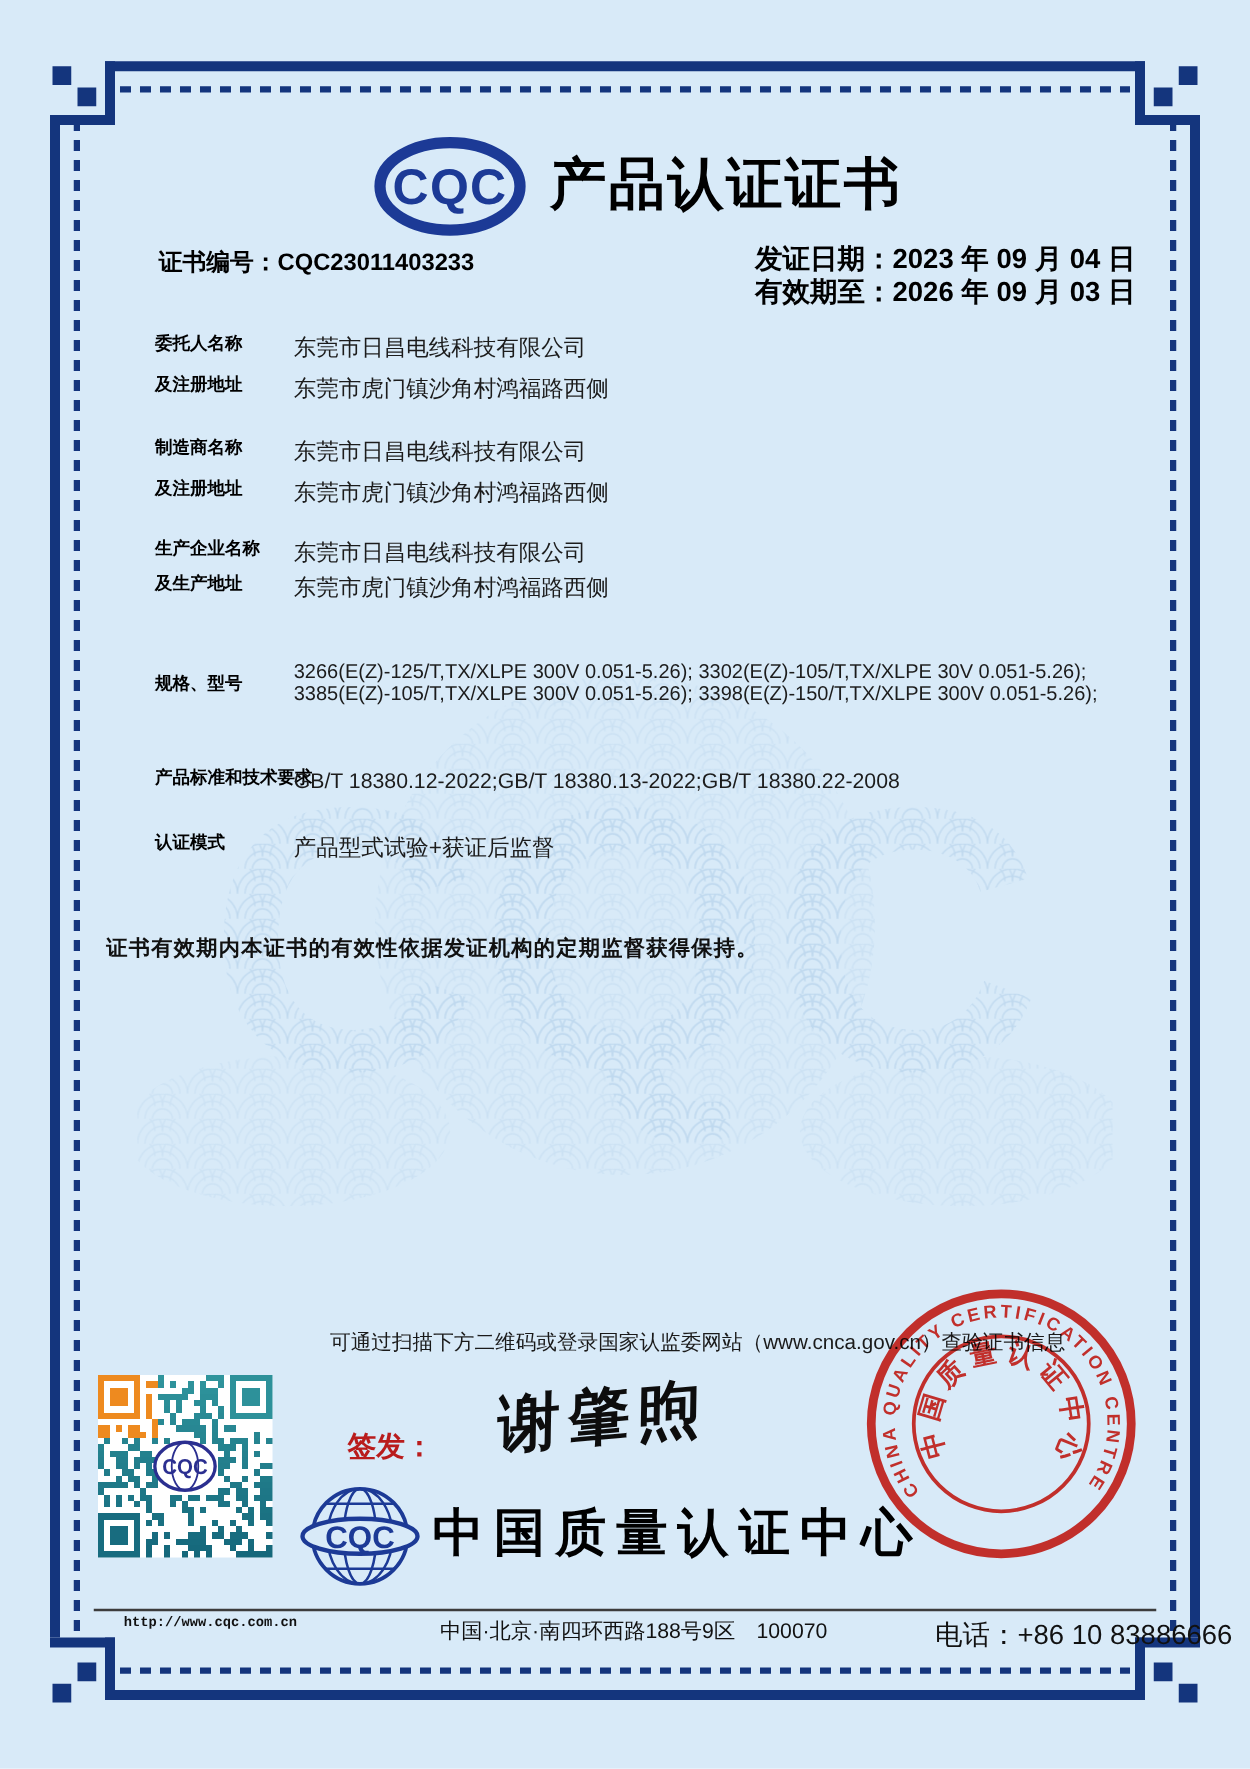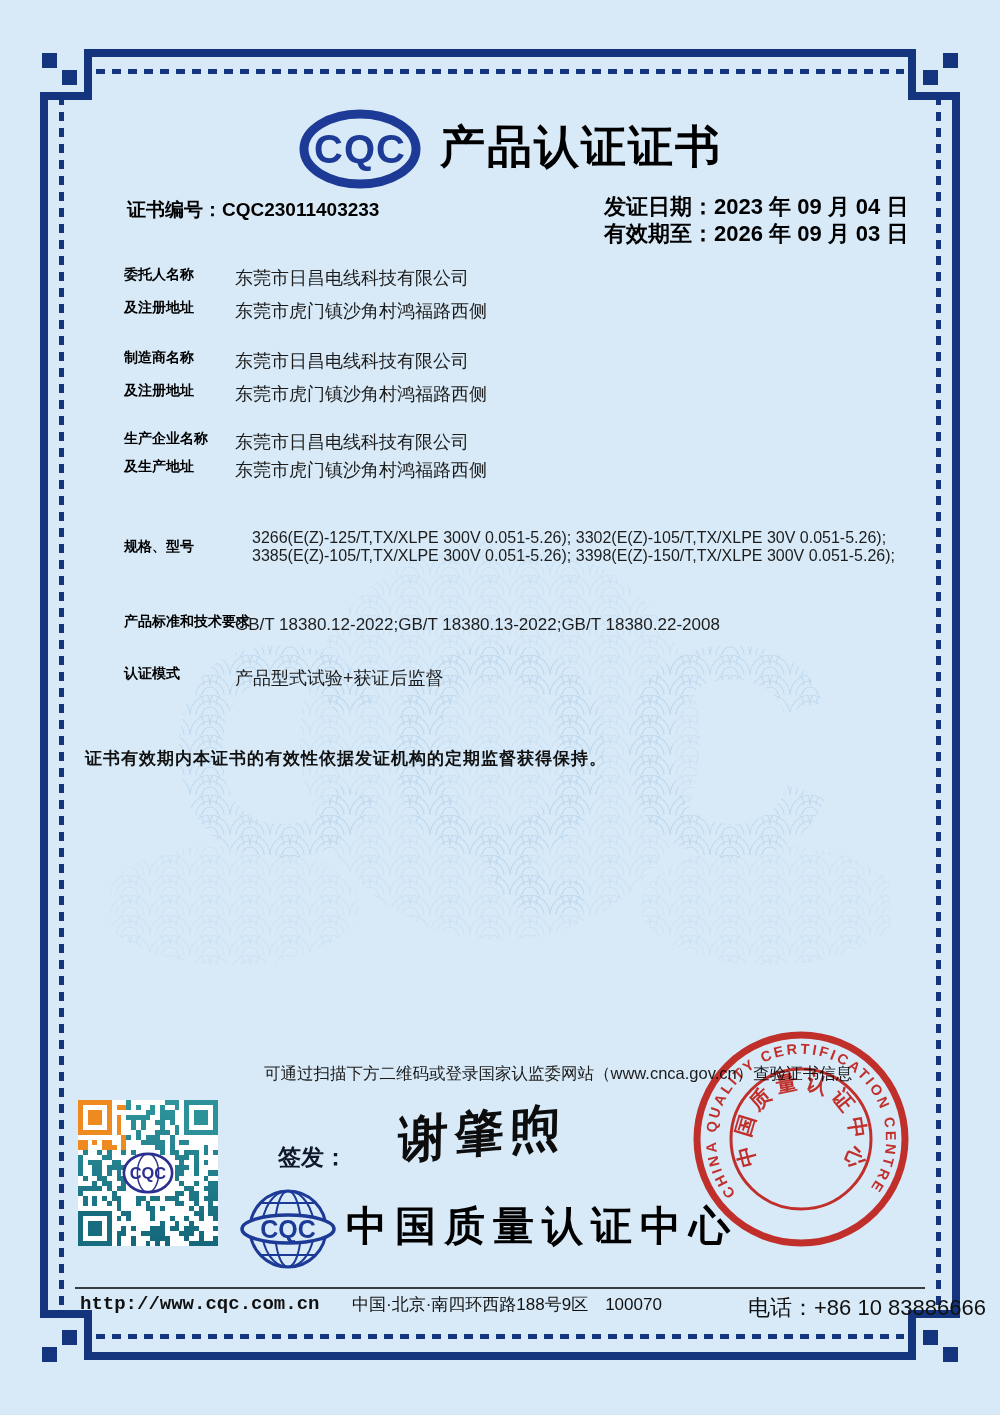--- a/index.html
+++ b/index.html
@@ -18,34 +18,34 @@
          letter-spacing:2px;color:#000;}
   .certno{position:absolute;left:127px;top:197px;font-size:19px;font-weight:bold;
           font-family:"Liberation Serif",serif;color:#000;}
   .certno .num{font-family:"Liberation Sans",sans-serif;font-weight:bold;}
   .dates{position:absolute;left:604px;top:193px;font-size:22px;font-weight:bold;
          font-family:Liberation Sans, sans-serif;color:#000;line-height:27px;}
   
   .frow{position:absolute;left:0;width:1000px;height:24px;}
   .flabel{position:absolute;left:85px;font-size:14px;font-weight:bold;color:#000;white-space:nowrap;margin-left:39px;}
   .fvalue{position:absolute;left:235px;font-size:18px;color:#1c1c1c;white-space:nowrap;}
-  .model{position:absolute;left:252px;font-size:16px;color:#1c1c1c;white-space:nowrap;text-align:center;}
+  .model{position:absolute;left:235px;font-size:16px;color:#1c1c1c;white-space:nowrap;text-align:center;}
   .stmt{position:absolute;left:85px;font-size:17px;font-weight:bold;letter-spacing:1px;
         font-family:"Liberation Serif",serif;color:#111;white-space:nowrap;}
   
   .note{position:absolute;left:264px;top:1063px;font-size:16.5px;color:#1a1a1a;white-space:nowrap;}
   .signlbl{position:absolute;left:278px;top:1142px;font-size:23px;font-weight:bold;
-           font-family:"Liberation Serif",serif;color:#0f172a;}
+           font-family:"Liberation Serif",serif;color:#b91c1c;}
   .signature{position:absolute;left:398px;top:1100px;font-size:50px;color:#0d0d0d;
              font-family:"Liberation Serif",serif;font-weight:600;
              transform:rotate(-5deg) skewX(-6deg);letter-spacing:6px;white-space:nowrap;}
   .issuer-name{position:absolute;left:346px;top:1199px;font-size:41px;font-weight:600;
                letter-spacing:8px;color:#000;white-space:nowrap;}
   .f-line{position:absolute;left:75px;top:1287px;width:850px;height:2px;background:#3c3c3c;}
-  .f-web{position:absolute;left:80px;top:1293px;font-size:19px;font-weight:bold;
+  .f-web{position:absolute;left:99px;top:1293px;font-size:11px;font-weight:bold;
          font-family:"Liberation Mono",monospace;color:#111;}
   .f-addr{position:absolute;left:352px;top:1293px;font-size:17px;color:#111;white-space:nowrap;}
   .f-tel{position:absolute;left:748px;top:1293px;font-size:22px;color:#111;white-space:nowrap;}
   .seal{position:absolute;left:688px;top:1026px;opacity:.93;mix-blend-mode:multiply;}
   .wmark{position:absolute;left:110px;top:535px;opacity:.55;pointer-events:none;}
   .qr{position:absolute;left:78px;top:1100px;}
 </style>
 </head>
 <body>
 

